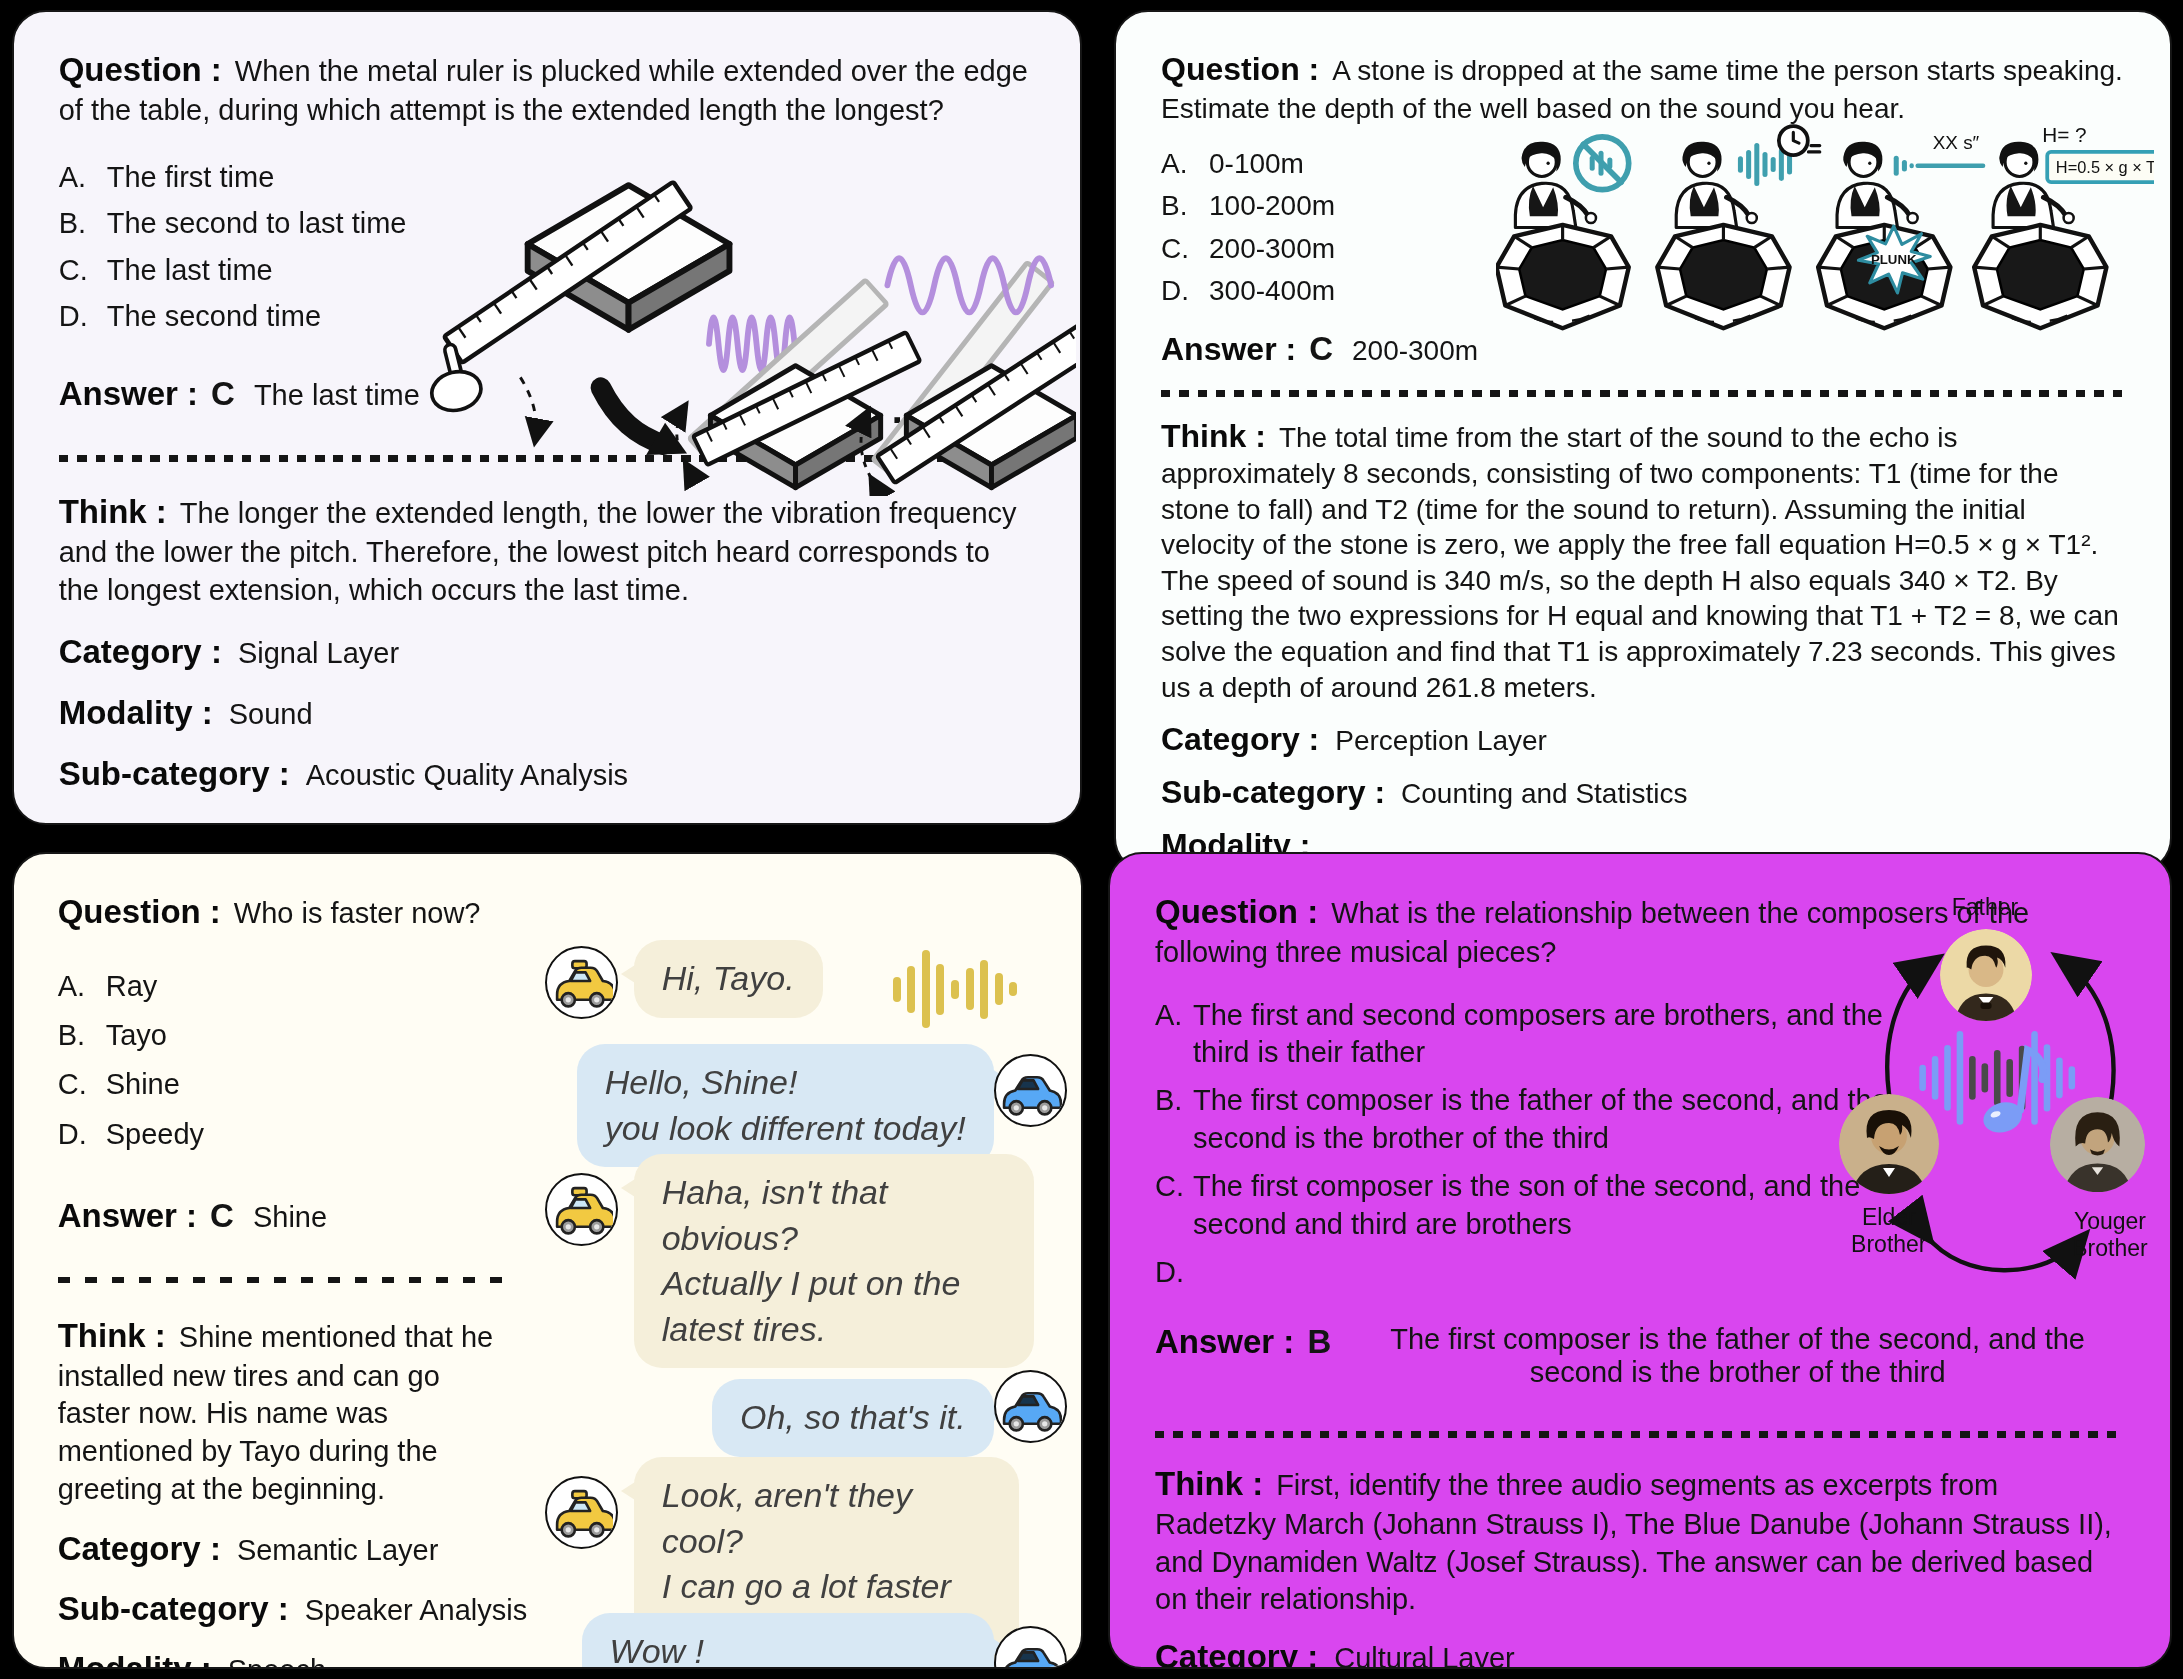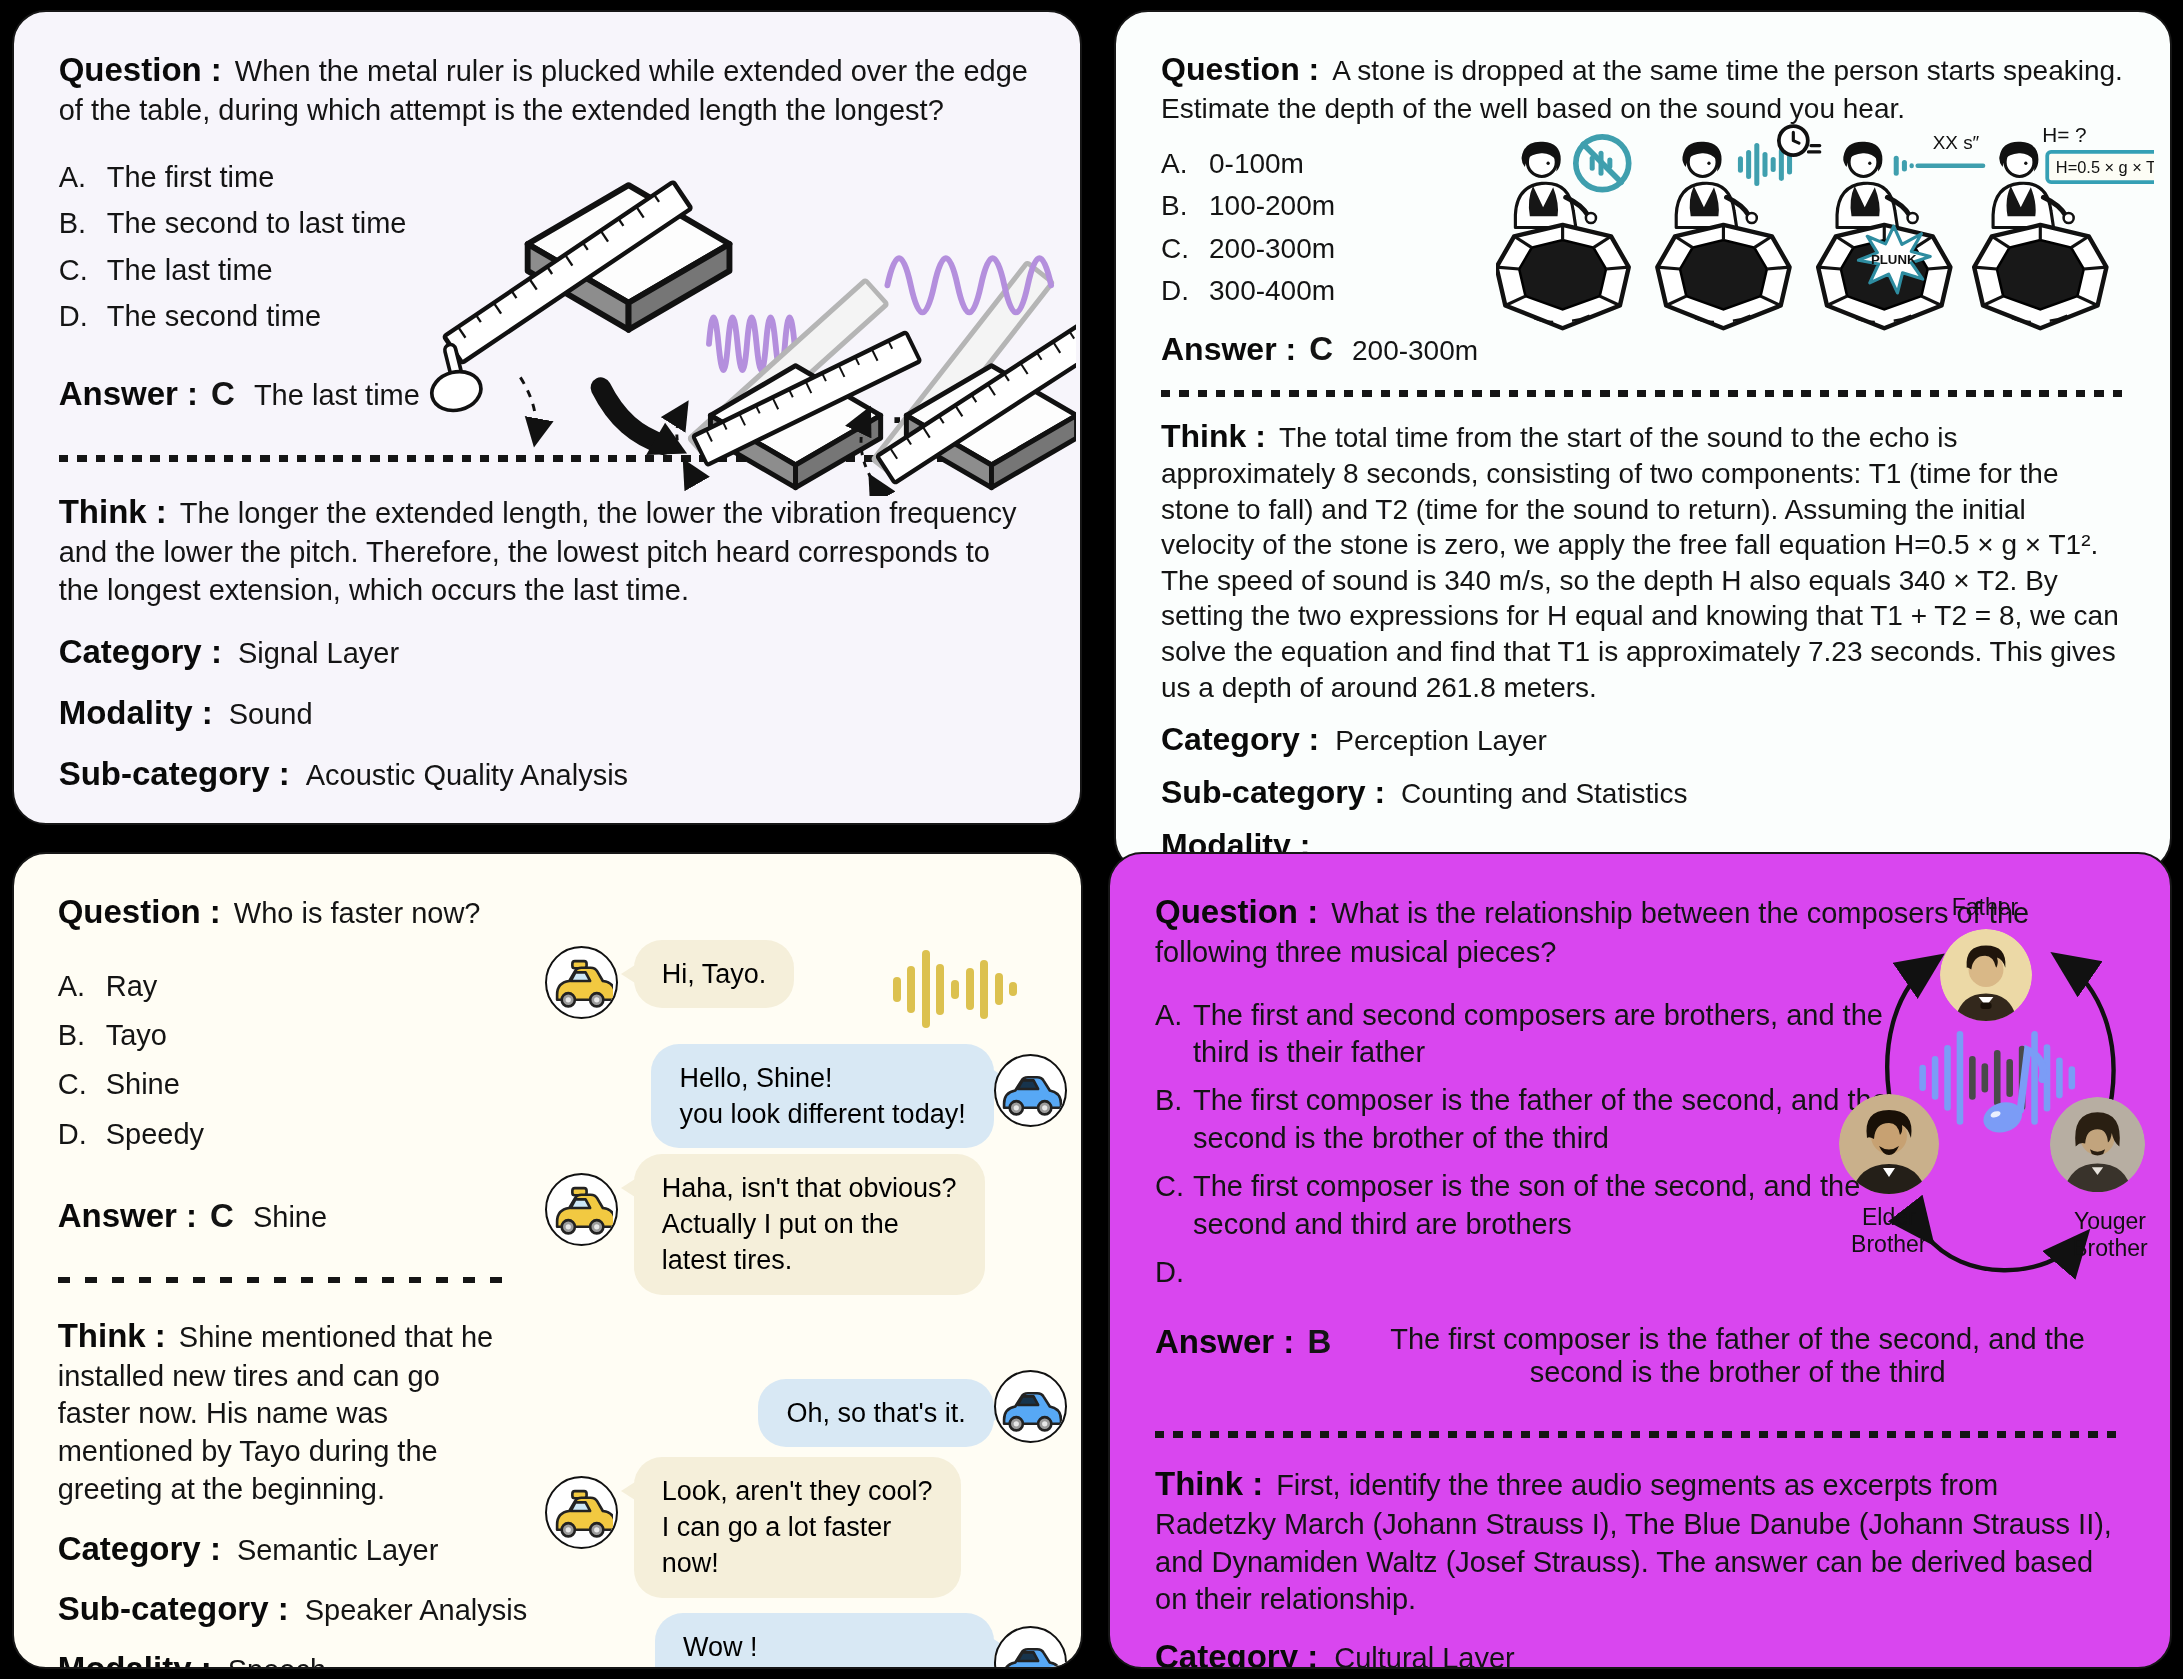--- a/index.html
+++ b/index.html
@@ -55,22 +55,22 @@
   #card-semant .meta-row{margin-top:22px;max-width:578px;}
 
   .illus{position:absolute;pointer-events:none;}
   #ill-ruler{left:404px;top:162px;width:658px;height:322px;}
   #ill-well{left:380px;top:108px;width:658px;height:219px;}
   #ill-chat{left:472px;top:86px;width:594px;height:787px;pointer-events:none;}
   #ill-comp{left:723px;top:44px;width:338px;height:490px;}
   .avatar{position:absolute;width:73px;height:73px;border-radius:50%;
           background:#fff;border:2.9px solid #111;box-sizing:border-box;
           display:flex;align-items:center;justify-content:center;overflow:hidden;}
-  .bubble{position:absolute;font-size:27px;line-height:1.34;white-space:pre-line;
-          padding:16px 28px;border-radius:28px;color:#000000;}
+  .bubble{position:absolute;font-size:34px;line-height:1.34;white-space:pre-line;
+          padding:16px 28px;border-radius:28px;color:#404040;font-style:italic;}
   .bubble.cream{background:#f5efda;}
   .bubble.blue{background:#d8e8f4;}
   .bubble.cream::before{content:"";position:absolute;left:-12.4px;top:25px;
       border-top:9.5px solid transparent;border-bottom:9.5px solid transparent;
       border-right:14.6px solid #f5efda;}
   .bubble.blue::after{content:"";position:absolute;right:-12.4px;top:25px;
       border-top:9.5px solid transparent;border-bottom:9.5px solid transparent;
       border-left:14.6px solid #d8e8f4;}
   .wavebars{position:absolute;display:flex;align-items:center;gap:6.6px;height:110px;}
   .wavebars span{display:block;width:8px;border-radius:4.4px;background:#dcc14f;}

